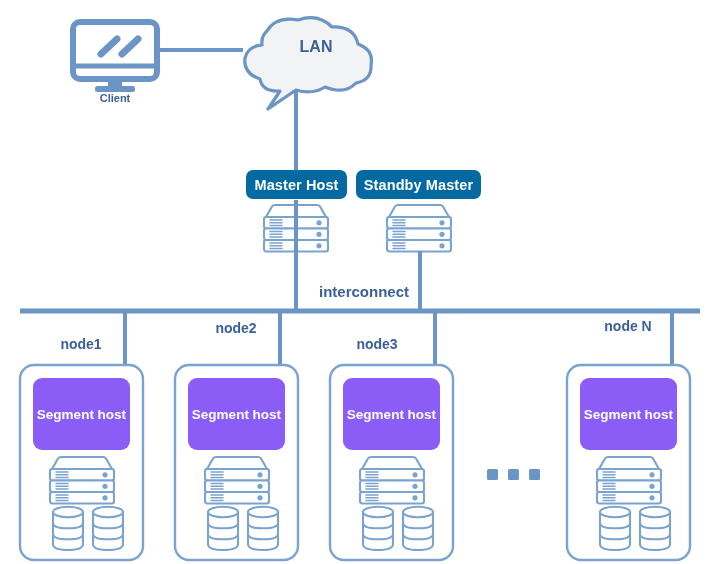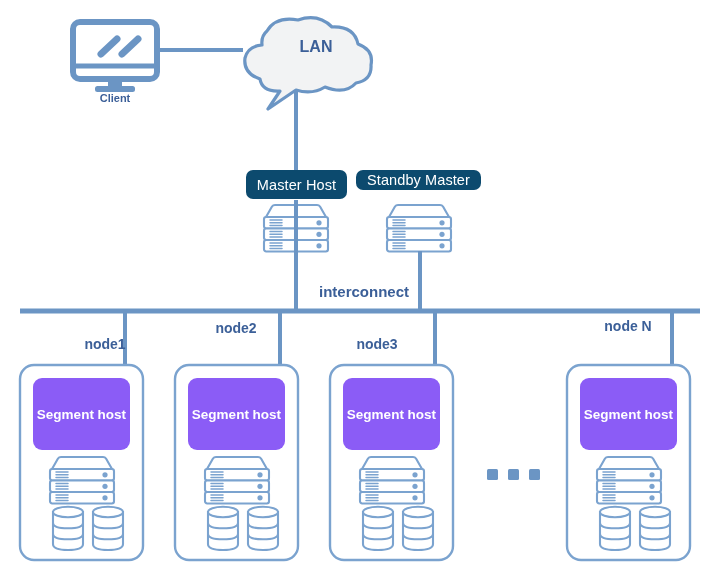--- a/index.html
+++ b/index.html
@@ -31,27 +31,27 @@
     font-weight: bold;
     white-space: nowrap;
     -webkit-user-select: none;
     user-select: none;
   }
   .lbl-dark {
     color: #3b5f98;
   }
   .pill {
     position: absolute;
-    background: #0c4a6e;
+    background: #0369a1;
     border-radius: 7px;
     display: flex;
     align-items: center;
     justify-content: center;
     color: #ffffff;
-    font-weight: normal;
+    font-weight: bold;
     font-size: 14.5px;
     letter-spacing: 0.1px;
     font-family: "Liberation Sans", sans-serif;
   }
   .seg-panel {
     position: absolute;
     background: #8b5cf6;
     border-radius: 9px;
     display: flex;
     align-items: center;
@@ -179,25 +179,25 @@
       <rect x="529" y="469" width="11" height="11" rx="1.5" fill="#6b95c4"></rect>
     </g>
   </svg>
 
   <div class="lbl lbl-dark center-x" style="left:115px; top:92px; font-size:11px;">Client</div>
 
   <div class="lbl lbl-dark center-x" style="left:304px; top:38px; font-size:16px;padding-left:24px;">LAN</div>
 
   <div class="pill" style="left:246px; top:170px; width:101px; height:29px;">Master Host</div>
 
-  <div class="pill" style="left:356px; top:170px; width:125px; height:20px;">Standby Master</div>
+  <div class="pill" style="left:356px; top:170px; width:125px; height:29px;">Standby Master</div>
 
   <div class="lbl lbl-dark center-x" style="left:364px; top:283px; font-size:15px; background:#ffffff; padding:0 6px;">interconnect</div>
 
-  <div class="node-cap center-x" style="left:81px; top:336px;margin-left:24px;">node1</div>
+  <div class="node-cap center-x" style="left:81px; top:336px;">node1</div>
   <div class="node-cap center-x" style="left:236px; top:320px;">node2</div>
   <div class="node-cap center-x" style="left:377px; top:336px;">node3</div>
   <div class="node-cap center-x" style="left:628px; top:318px;">node N</div>
 
   <div class="seg-panel" style="left:33px; top:378px; width:97px; height:72px;">Segment host</div>
   <div class="seg-panel" style="left:188px; top:378px; width:97px; height:72px;">Segment host</div>
   <div class="seg-panel" style="left:343px; top:378px; width:97px; height:72px;">Segment host</div>
   <div class="seg-panel" style="left:580px; top:378px; width:97px; height:72px;">Segment host</div>
 
 </div>

